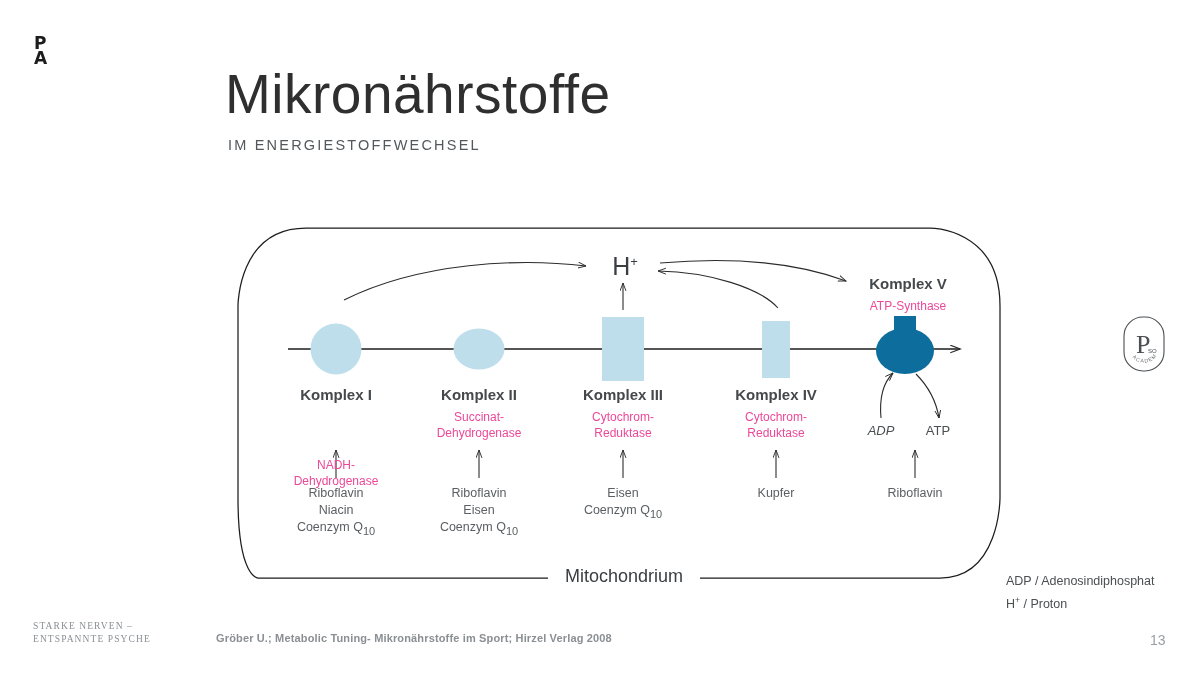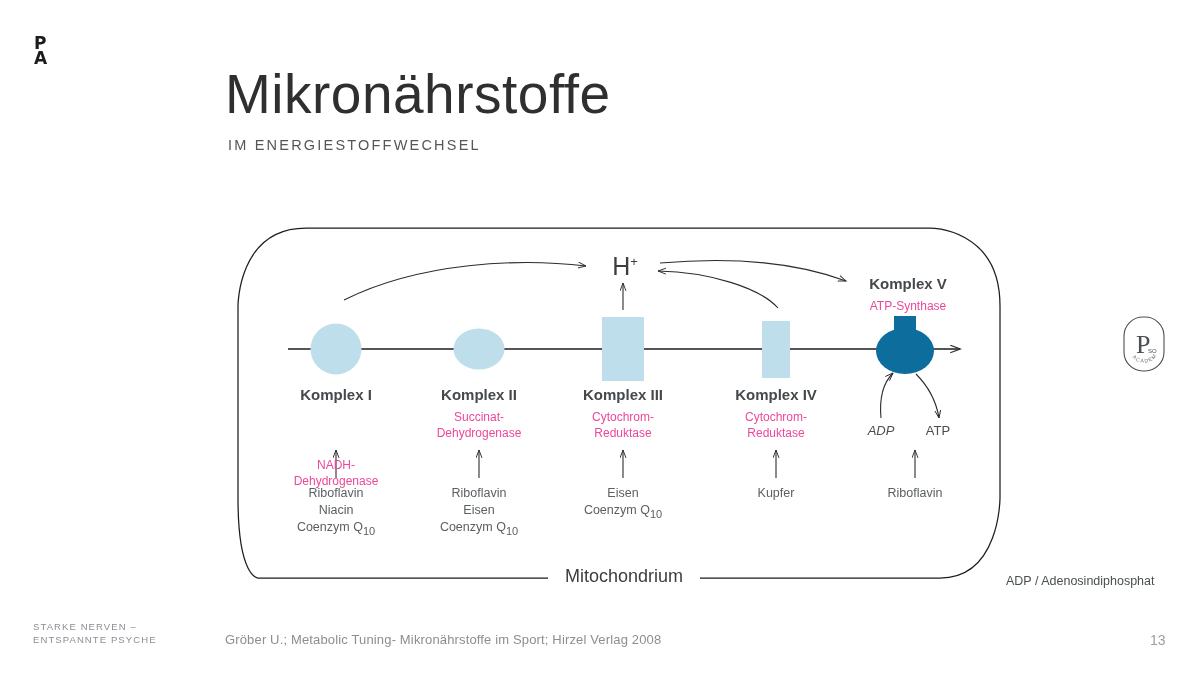--- a/index.html
+++ b/index.html
@@ -121,29 +121,31 @@
   
   #footer-tagline {
     position: absolute;
     left: 33px;
     top: 620px;
     font-size: 9.5px;
     letter-spacing: 1.1px;
     line-height: 13px;
     color: #8a8f93;
     white-space: nowrap;
+    font-family: Liberation Serif, serif;
   }
   #footer-source {
     position: absolute;
-    left: 225px;
+    left: 216px;
     top: 632px;
-    font-size: 13px;
+    font-size: 11px;
     letter-spacing: 0.15px;
     color: #8a8f93;
     white-space: nowrap;
+    font-weight: bold;
   }
   #page-number {
     position: absolute;
     left: 1150px;
     top: 632px;
     font-size: 14px;
     color: #9a9fa3;
   }
 
   
@@ -283,20 +285,21 @@
 </div>
 
 <div class="dlabel nutrient" style="left:835px; top:485px; width:160px;">
   <div>Riboflavin</div>
 </div>
 
 <div class="dlabel" id="mito-label" style="left:548px; top:566px; width:152px; background:#ffffff;">Mitochondrium</div>
 
 <div id="legend">
   <div>ADP / Adenosindiphosphat</div>
+  <div><span>H</span><sup>+</sup><span> / Proton</span></div>
 </div>
 
 <div id="academy-badge">
   <svg width="44" height="58" viewBox="0 0 44 58" xmlns="http://www.w3.org/2000/svg">
     <rect x="2" y="2" width="40" height="54" rx="19" ry="19" fill="none" stroke="#4a4f52" stroke-width="1.1"></rect>
     <text x="14" y="38" font-family="'Liberation Serif', serif" font-size="26" fill="#4a4f52">P</text>
     <text x="26" y="38" font-family="'Liberation Sans', sans-serif" font-size="6" fill="#4a4f52">SO</text>
     <path id="arcpath" d="M 9 40 A 14 12 0 0 0 35 40" fill="none"></path>
     <text font-family="'Liberation Sans', sans-serif" font-size="5.2" fill="#6a6f72" letter-spacing="1.1">
       <textPath href="#arcpath" startOffset="8%">ACADEMY</textPath>

